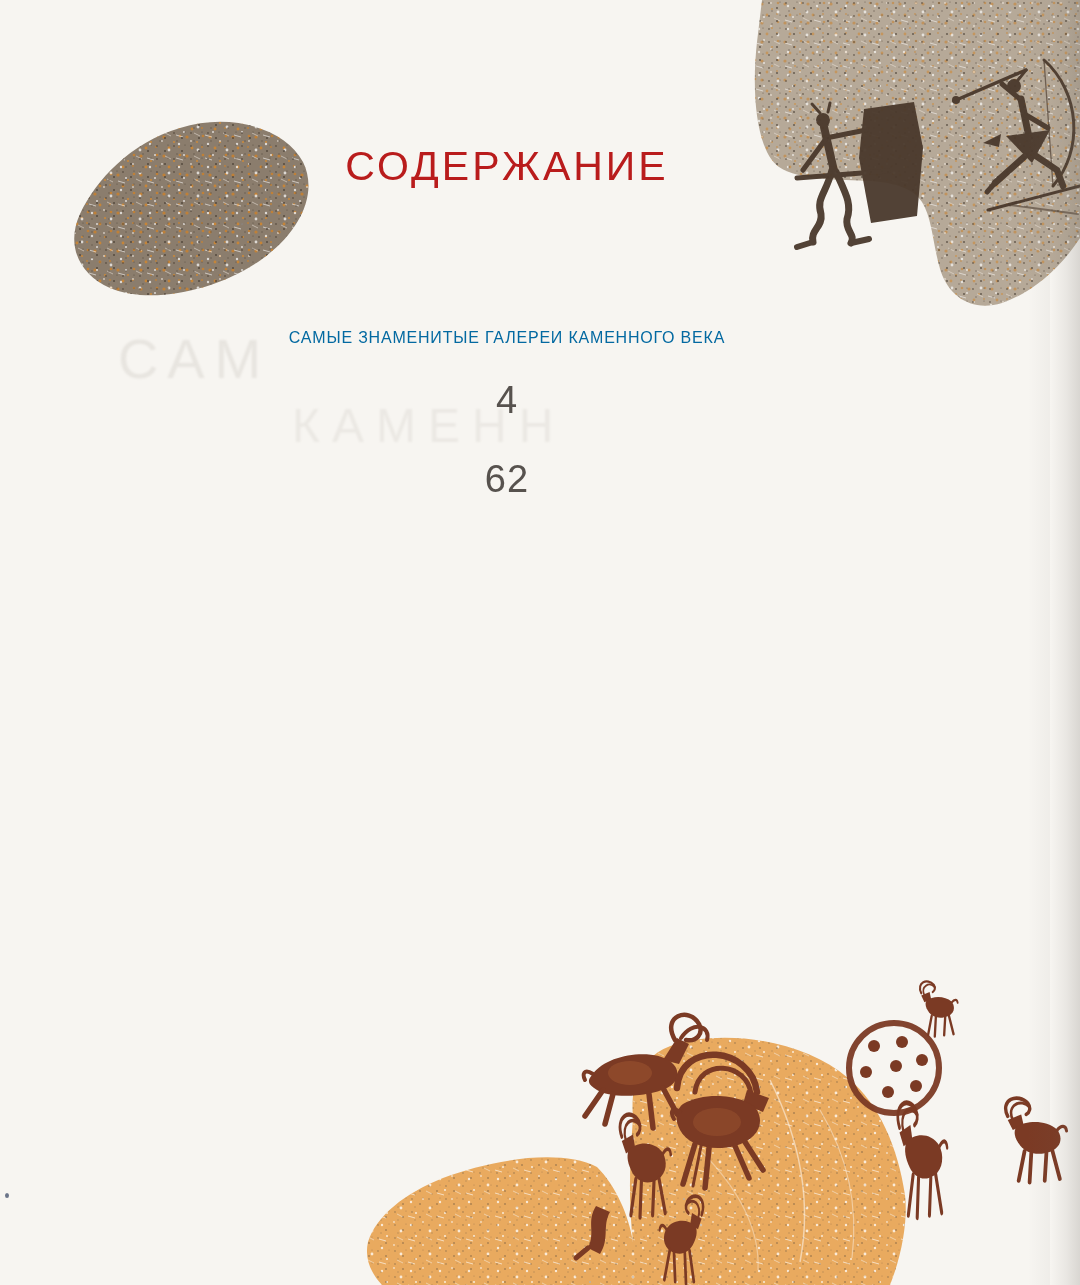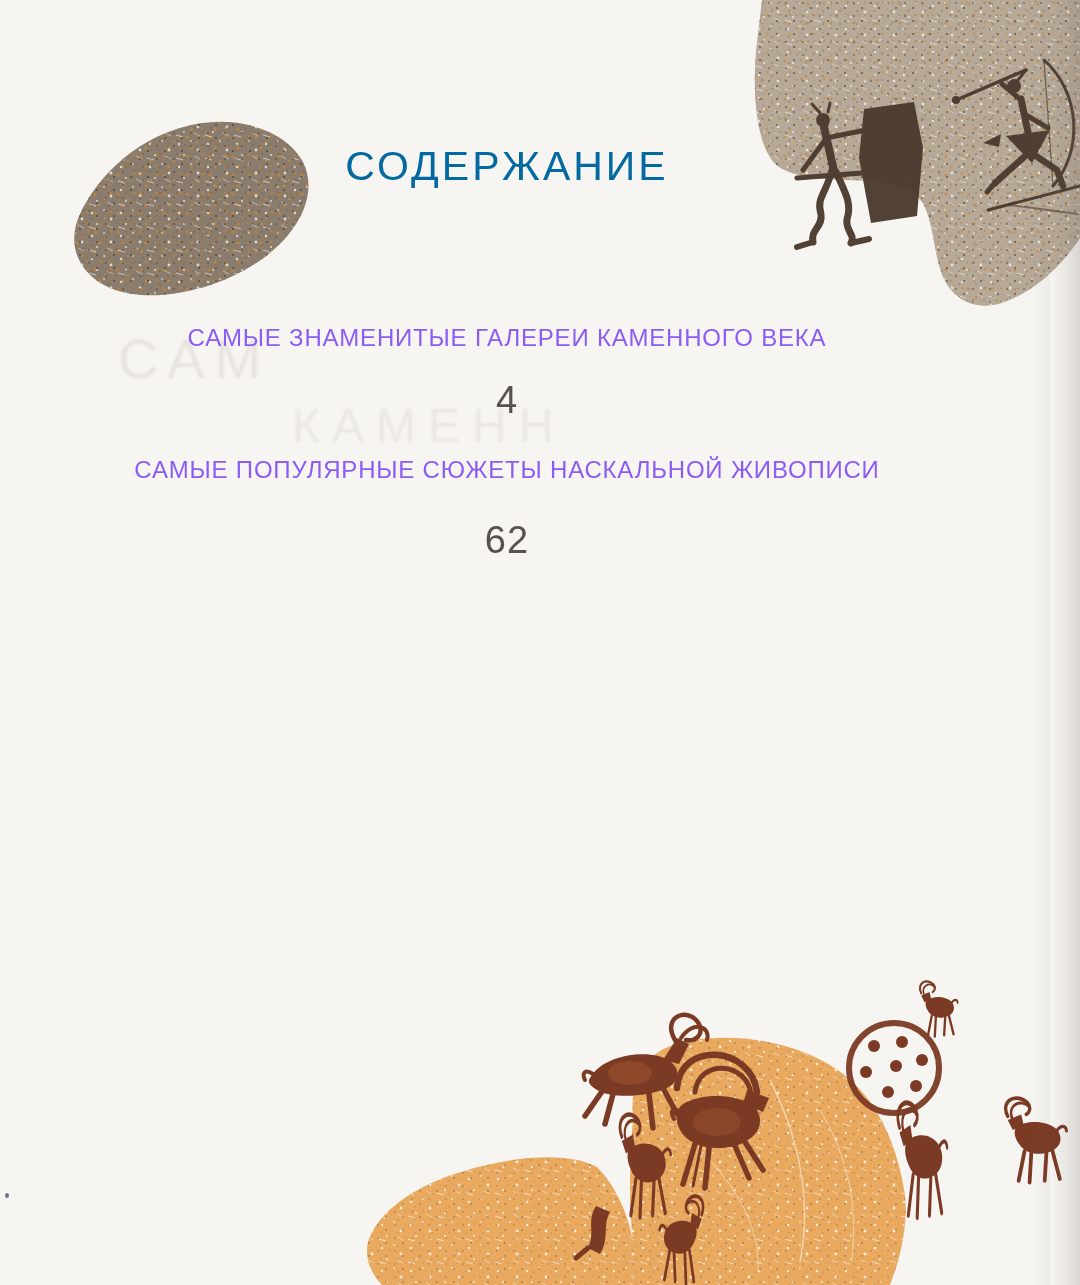--- a/index.html
+++ b/index.html
@@ -12,30 +12,30 @@
   .page{
     position:relative;width:1080px;height:1285px;
     background:#f7f5f1;
     overflow:hidden;
   }
   .deco-svg{position:absolute;left:0;top:0;width:1080px;height:1285px;}
   .page-title{
     position:absolute;top:116px;left:0;width:1014px;
     text-align:center;
     font-size:41px;font-weight:400;letter-spacing:3px;
-    color:#0369a1;
+    color:#b91c1c;
   }
   .toc{
     position:absolute;top:326px;left:0;width:1014px;
     text-align:center;
   }
   .toc-entry{margin:0 0 37px 0;}
   .toc-label{
-    font-size:24px;letter-spacing:0.8px;
-    color:#8b5cf6;
+    font-size:16px;letter-spacing:0.8px;
+    color:#0369a1;
     line-height:24px;
     margin-bottom:29px;
   }
   .toc-page{
     font-size:38px;line-height:42px;
     color:#57524e;letter-spacing:1px;
   }
   .ghost{
     position:absolute;color:#8d857a;pointer-events:none;
     filter:blur(1.2px);
@@ -215,21 +215,20 @@
   <div class="toc">
     <div class="toc-entry">
       <div class="toc-label">САМЫЕ ЗНАМЕНИТЫЕ ГАЛЕРЕИ КАМЕННОГО ВЕКА</div>
       <div class="toc-page">4</div>
     </div>
     <div class="toc-entry">
     </div>
     <div class="toc-entry">
     </div>
     <div class="toc-entry">
-      <div class="toc-label">САМЫЕ ПОПУЛЯРНЫЕ СЮЖЕТЫ НАСКАЛЬНОЙ ЖИВОПИСИ</div>
     </div>
     <div class="toc-entry">
       <div class="toc-page">62</div>
     </div>
   </div>
 
   <div class="speck-dot"></div>
   <div class="edge-shade-2"></div>
   <div class="edge-shade"></div>
 </div>

